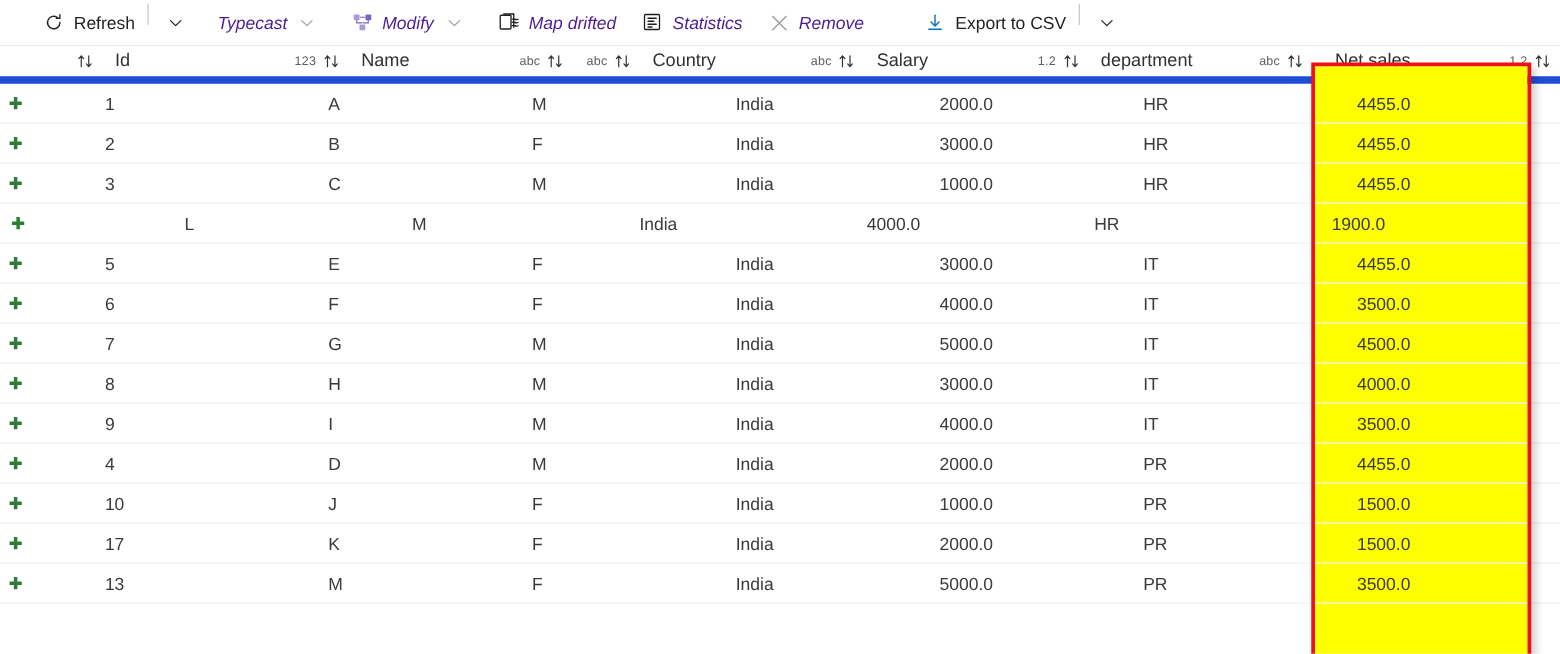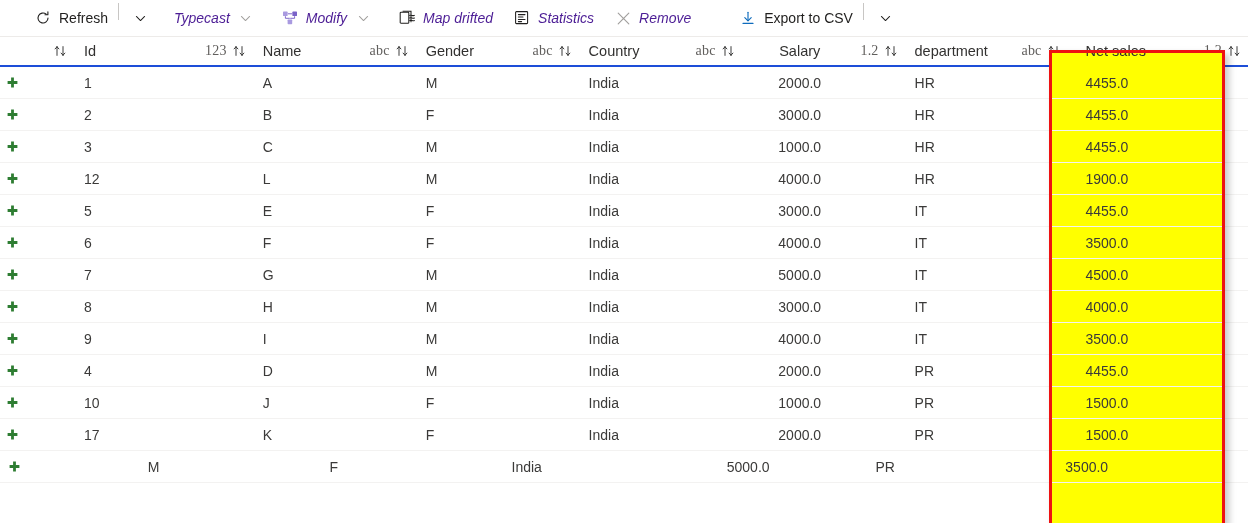--- a/index.html
+++ b/index.html
@@ -85,48 +85,48 @@
   .row {
     display: flex;
     align-items: center;
     height: 32px;
     box-sizing: border-box;
     border-bottom: 1px solid #f3f2f1;
     font-size: 14px;
   }
   .header-row {
     height: 30px;
-    border-bottom: 2px solid #1d4ed8;
+    border-bottom: 6px solid #1d4ed8;
     font-size: 14.5px;
     color: #323130;
   }
   .cell {
     box-sizing: border-box;
     display: flex;
     align-items: center;
     height: 100%;
     padding: 0 8px;
     overflow: hidden;
     white-space: nowrap;
   }
   .c-grip   { width: 32px; justify-content: center; padding: 0; }
   .c-sort   { width: 60px; justify-content: flex-end; padding: 0 6px 0 0; gap: 4px; }
   .c-id     { width: 160px; padding-left: 10px; }
   .c-name   { width: 140px; padding-left: 10px; }
   .c-gender { width: 140px; padding-left: 10px; }
   .c-country{ width: 140px; padding-left: 10px; }
-  .c-salary { width: 140px; padding-left: 10px; justify-content: center; }
+  .c-salary { width: 140px; padding-left: 10px; }
   .c-dept   { width: 140px; padding-left: 10px; }
   .c-net    { width: 160px; padding-left: 18px; }
 
   .type-tag {
-    font-size: 14px;
+    font-size: 10px;
     color: #605e5c;
     letter-spacing: .2px;
-    font-family: Liberation Serif, serif;
+    font-family: Liberation Sans, sans-serif;
   }
   .sort-ico {
     display: inline-flex;
     align-items: center;
     justify-content: center;
     width: 16px;
     height: 16px;
     color: #323130;
   }
   .muted { color: #3b3a39; }
@@ -301,23 +301,20 @@
         <span>Name</span>
       </div>
       <div class="cell c-sort">
         <span class="type-tag">abc</span>
         <span class="sort-ico">
           <svg width="14" height="14" viewBox="0 0 14 14">
               <path d="M4 11.4V2.8M4 2.8 2.1 4.9M4 2.8 5.9 4.9M10 2.6v8.6M10 11.2l1.9-2.1M10 11.2 8.1 9.1" stroke="#323130" stroke-width="0.95" fill="none" stroke-linecap="round" stroke-linejoin="round"></path>
             </svg>
         </span>
       </div>
-      <div class="cell c-gender">
-        <span>Gender</span>
-      </div>
       <div class="cell c-sort">
         <span class="type-tag">abc</span>
         <span class="sort-ico">
           <svg width="14" height="14" viewBox="0 0 14 14">
               <path d="M4 11.4V2.8M4 2.8 2.1 4.9M4 2.8 5.9 4.9M10 2.6v8.6M10 11.2l1.9-2.1M10 11.2 8.1 9.1" stroke="#323130" stroke-width="0.95" fill="none" stroke-linecap="round" stroke-linejoin="round"></path>
             </svg>
         </span>
       </div>
       <div class="cell c-country">
         <span>Country</span>
@@ -432,21 +429,20 @@
           <div class="cell c-net muted">4455.0</div>
           <div class="cell c-sort"></div>
         </div>
         <div class="row">
           <div class="cell c-grip">
             <svg width="11" height="11" viewBox="0 0 11 11">
               <path d="M4.1 0.6h2.8v3.5h3.5v2.8H6.9v3.5H4.1V6.9H0.6V4.1h3.5z" fill="#2e7d32"></path>
             </svg>
           </div>
           <div class="cell c-sort"></div>
-          <div class="cell c-id muted">12</div>
           <div class="cell c-sort"></div>
           <div class="cell c-name muted">L</div>
           <div class="cell c-sort"></div>
           <div class="cell c-gender muted">M</div>
           <div class="cell c-sort"></div>
           <div class="cell c-country muted">India</div>
           <div class="cell c-sort"></div>
           <div class="cell c-salary muted">4000.0</div>
           <div class="cell c-sort"></div>
           <div class="cell c-dept muted">HR</div>
@@ -630,20 +626,21 @@
           <div class="cell c-net muted">1500.0</div>
           <div class="cell c-sort"></div>
         </div>
         <div class="row">
           <div class="cell c-grip">
             <svg width="11" height="11" viewBox="0 0 11 11">
               <path d="M4.1 0.6h2.8v3.5h3.5v2.8H6.9v3.5H4.1V6.9H0.6V4.1h3.5z" fill="#2e7d32"></path>
             </svg>
           </div>
           <div class="cell c-sort"></div>
+          <div class="cell c-id muted">13</div>
           <div class="cell c-sort"></div>
           <div class="cell c-name muted">M</div>
           <div class="cell c-sort"></div>
           <div class="cell c-gender muted">F</div>
           <div class="cell c-sort"></div>
           <div class="cell c-country muted">India</div>
           <div class="cell c-sort"></div>
           <div class="cell c-salary muted">5000.0</div>
           <div class="cell c-sort"></div>
           <div class="cell c-dept muted">PR</div>

